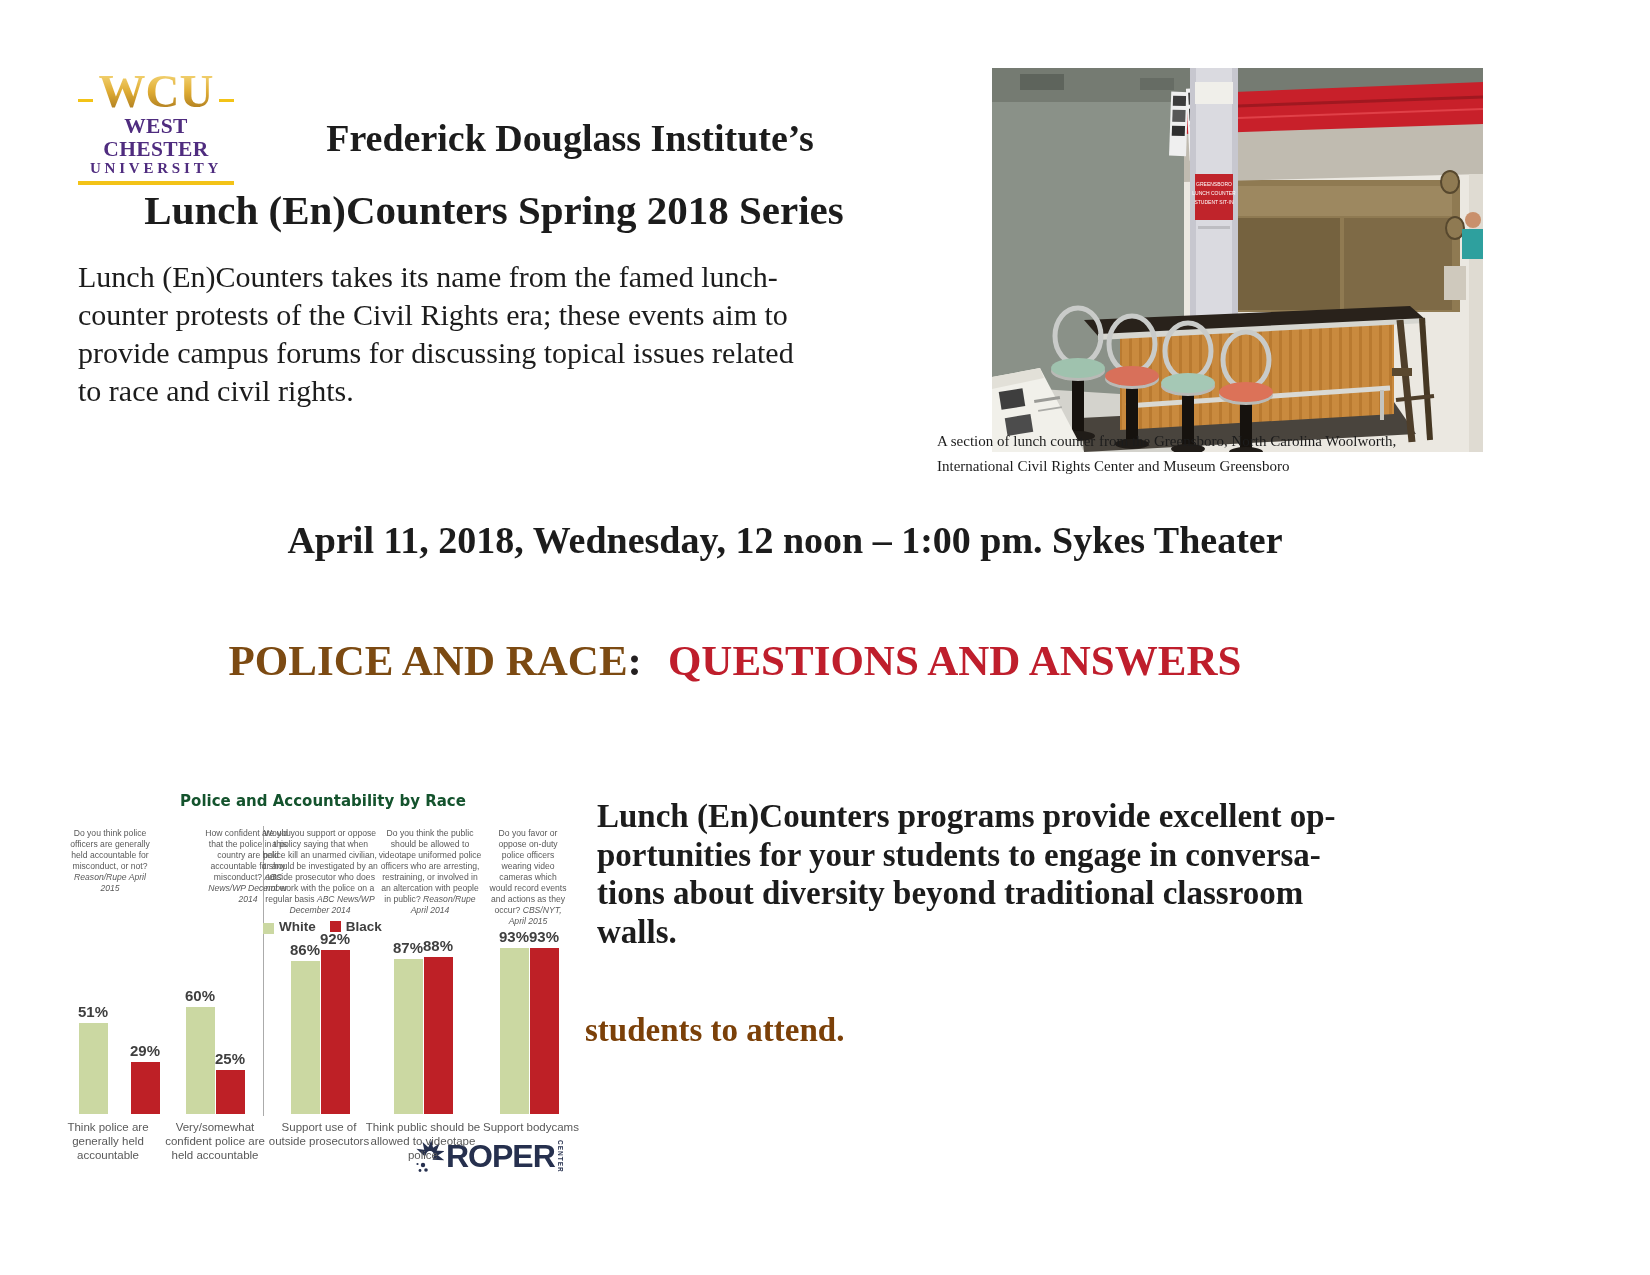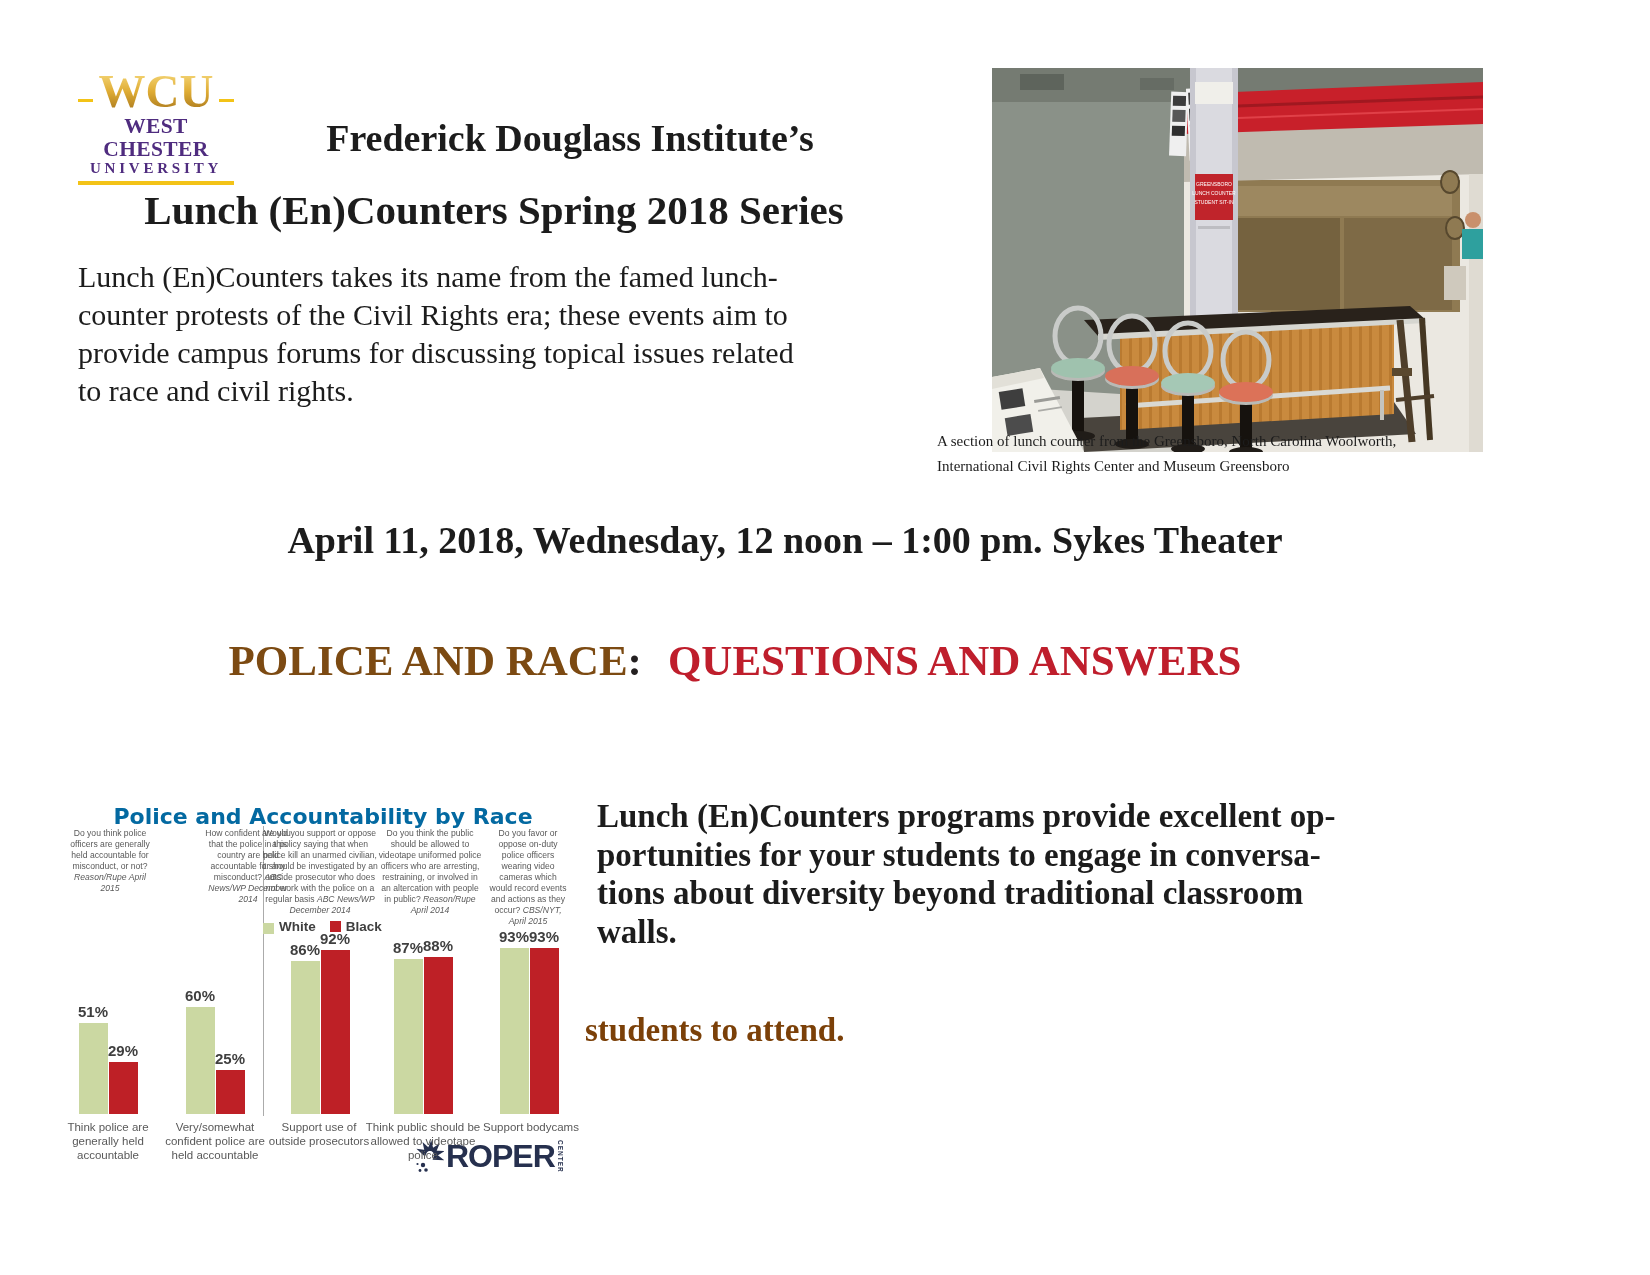--- a/index.html
+++ b/index.html
@@ -29,22 +29,22 @@
   .topic-colon{color:#231F20;}
   .topic-p2{margin-left:26px;}
   .rpara1{left:585px;top:797px;width:880px;font-size:33px;font-weight:bold;line-height:38.5px;margin-left:12px;}
   .rpara2{left:585px;top:1011px;width:880px;font-size:33px;font-weight:bold;line-height:39px;}
 
   
   .photo{left:992px;top:68px;width:491px;height:384px;}
 
   
   .chart{left:58px;top:752px;width:500px;height:465px;font-family:"Liberation Sans",sans-serif;}
-  .chart-title{position:absolute;left:10px;top:52px;width:510px;text-align:center;
-     font-size:22px;font-weight:bold;color:#0369a1;font-family:"DejaVu Sans",sans-serif;}
+  .chart-title{position:absolute;left:10px;top:40px;width:510px;text-align:center;
+     font-size:15px;font-weight:bold;color:#14532d;font-family:"DejaVu Sans",sans-serif;}
   .q-cell{position:absolute;top:76px;font-size:8.6px;line-height:11px;color:#595959;text-align:center;}
   .q-src{font-style:italic;}
   .divider{position:absolute;left:205px;top:74px;width:1px;height:290px;background:#ABABAB;}
   .legend{position:absolute;left:205px;top:167px;display:flex;gap:14px;align-items:center;
      font-size:13.5px;font-weight:bold;color:#3F3F3F;}
   .legend-swatch{width:11px;height:11px;display:inline-block;margin-right:5px;}
   .bar-group{position:absolute;bottom:103px;width:60px;display:flex;align-items:flex-end;}
   .bar-wrap{width:30px;display:flex;flex-direction:column;align-items:center;}
   .bar{width:29px;}
   .bar-label{font-size:15px;font-weight:bold;color:#3F3F3F;margin-bottom:3px;white-space:nowrap;}
@@ -220,21 +220,21 @@
           <circle cx="12" cy="31" r="1.8"></circle>
           <circle cx="6" cy="31.5" r="1.4"></circle>
           <circle cx="3.5" cy="25" r="1.1"></circle>
         </g>
       </svg>
       <span class="roper-text">ROPER</span>
       <span class="roper-vert">CENTER</span>
     </div>
   <div class="q-cell" style="left: 8px; width: 88px;"><span>Do you think police officers are generally held accountable for misconduct, or not? </span><span class="q-src">Reason/Rupe April 2015</span></div>
       <div class="axis-label" style="left: -4px; width: 108px;">Think police are generally held accountable</div>
-      <div class="bar-group" style="left: 20px;">
+      <div class="bar-group" style="left: 20px; gap: 22px;">
         <div class="bar-wrap">
           <div class="bar-label">51%</div>
           <div class="bar" style="height: 90.78px; background: rgb(203, 216, 162);"></div>
         </div>
         <div class="bar-wrap">
           <div class="bar-label">29%</div>
           <div class="bar" style="height: 51.62px; background: rgb(190, 32, 38);"></div>
         </div>
       </div>
       <div class="q-cell" style="left: 107px; width: 94px; margin-left: 36px;"><span>How confident are you that the police in this country are held accountable for any misconduct? </span><span class="q-src">ABC News/WP December 2014</span></div>

